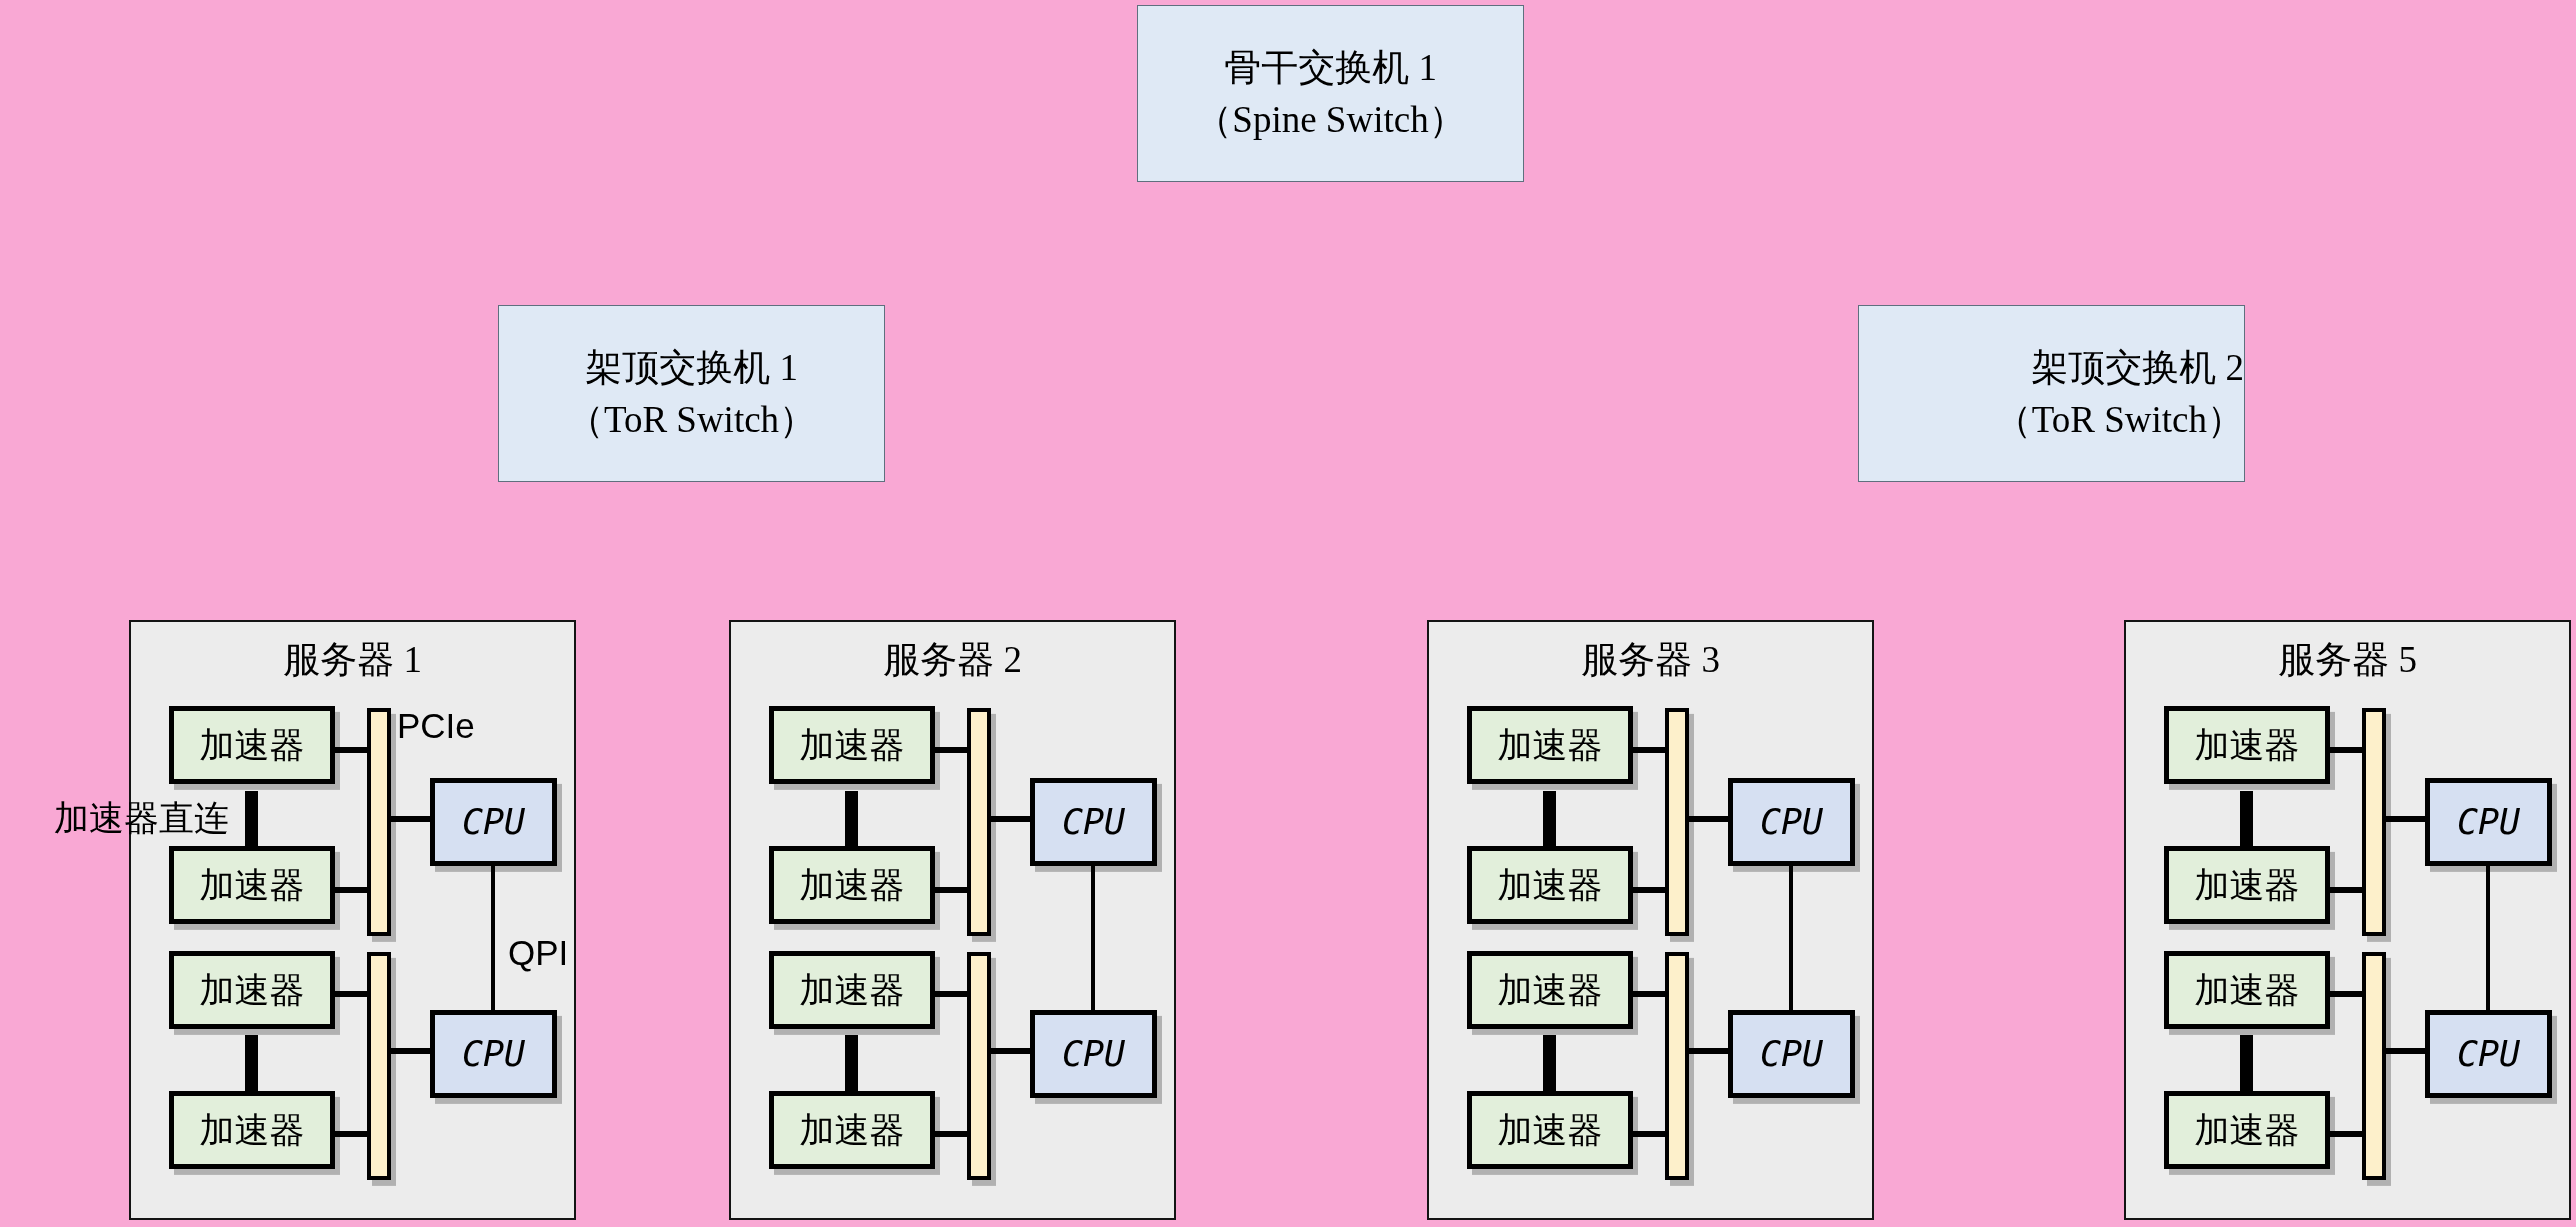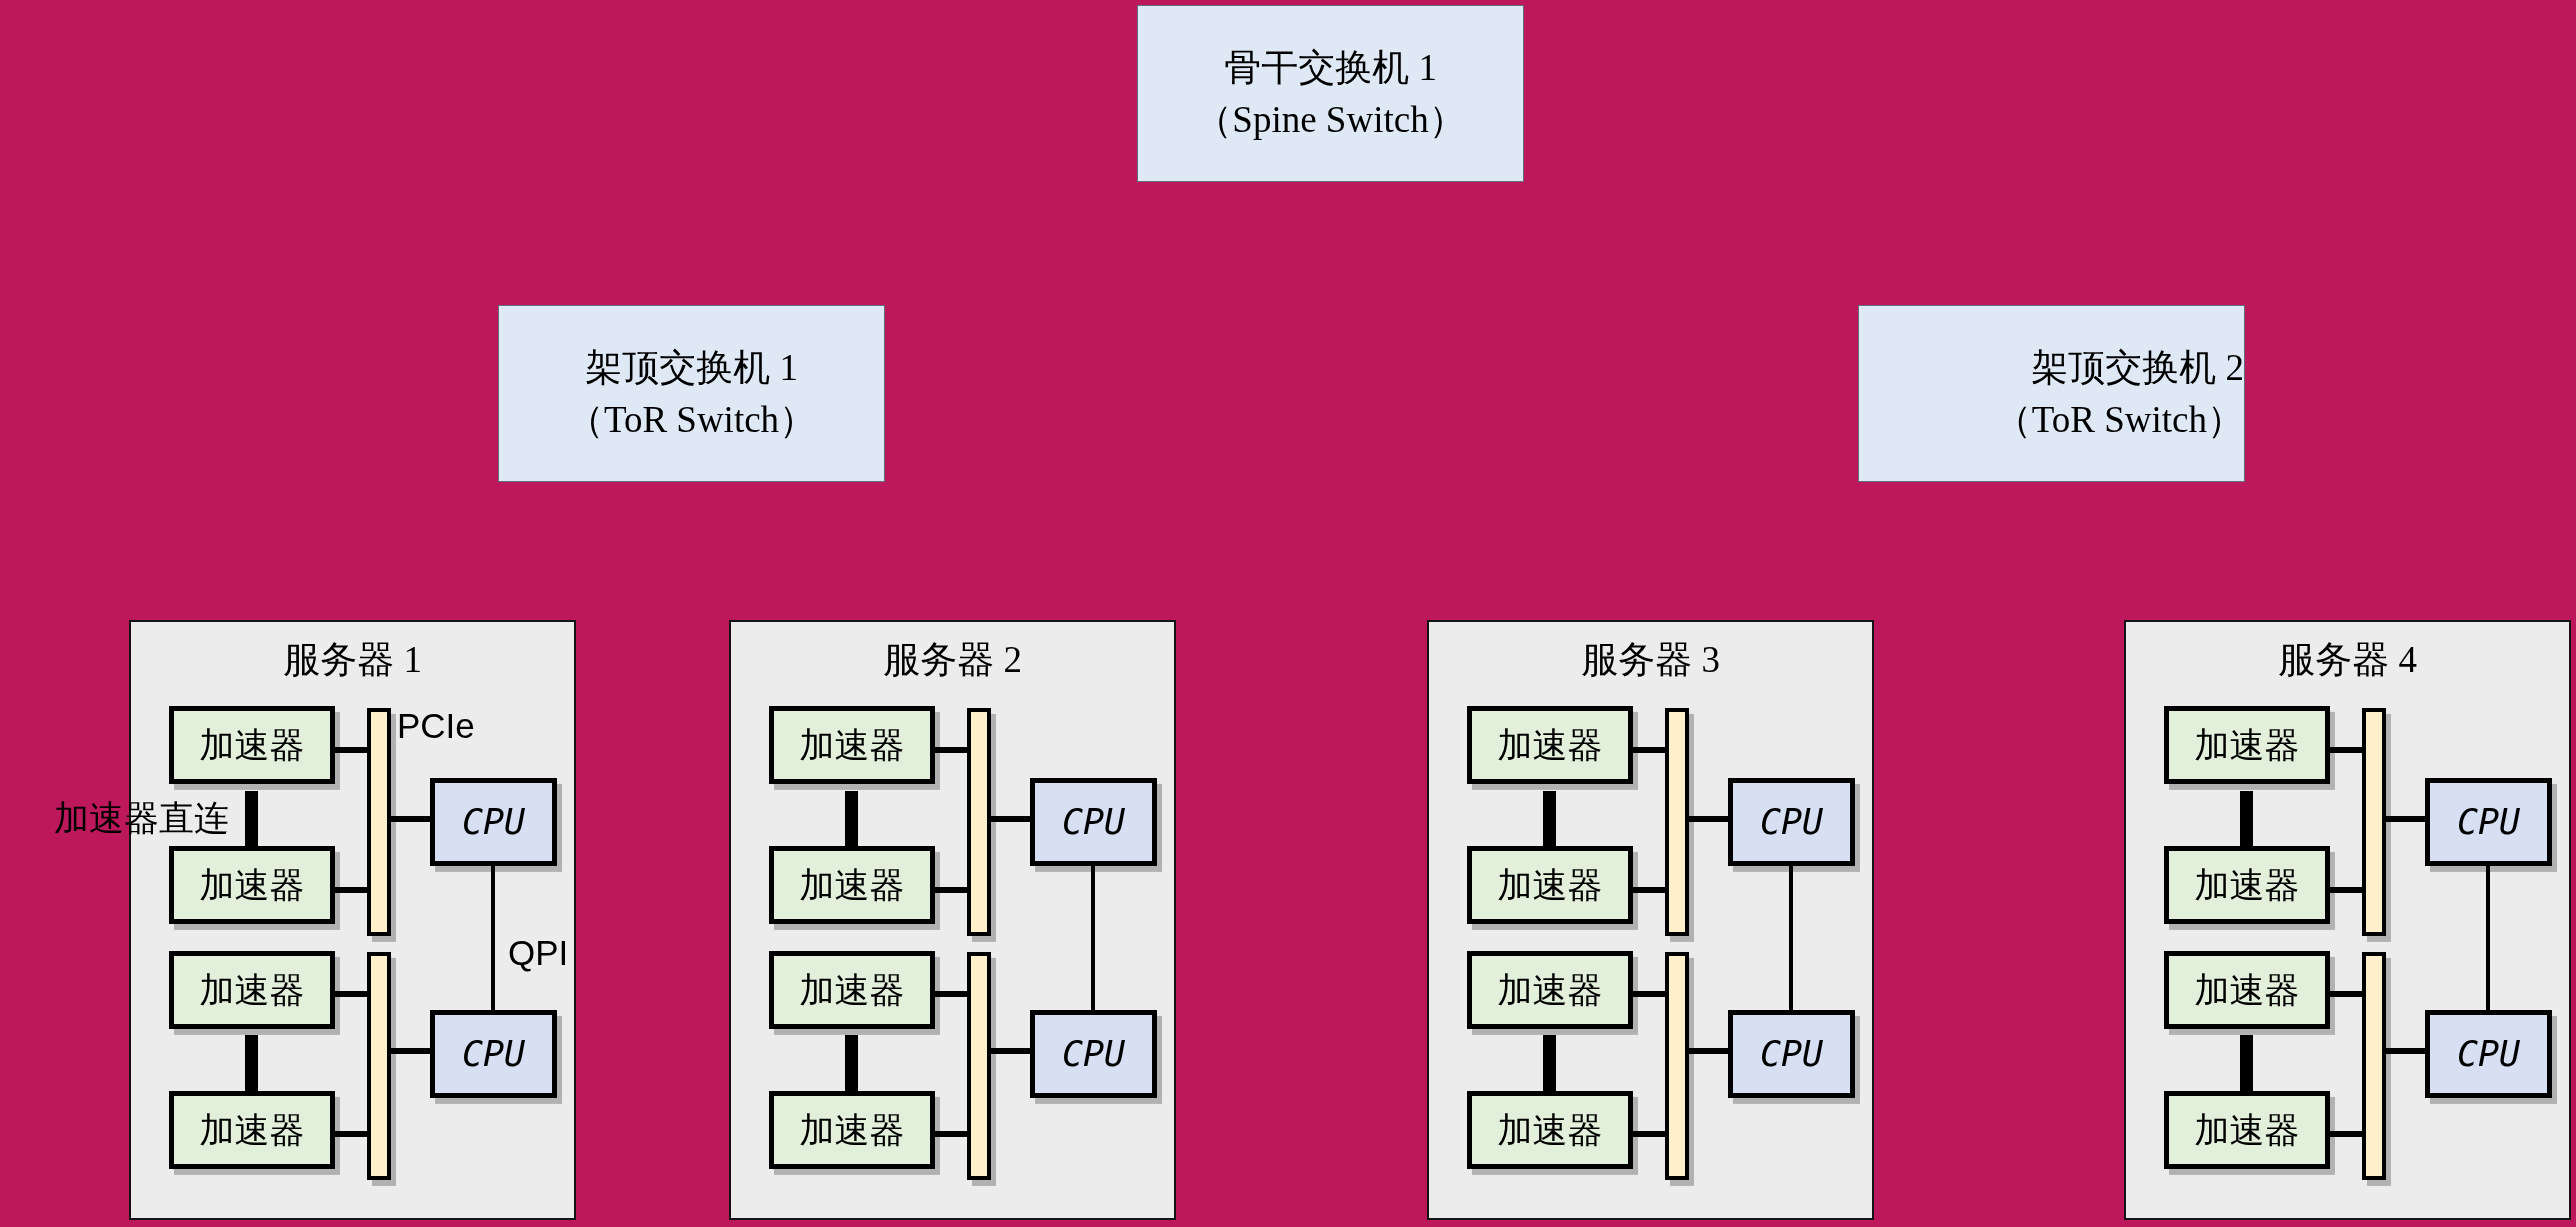--- a/index.html
+++ b/index.html
@@ -1,17 +1,17 @@
 <!DOCTYPE html>
 <html style="font-size:13.5px"><head>
 <meta charset="utf-8">
 <style>
   html,body{margin:0;padding:0;background:#000;}
   #stage{
-    position:relative;width:2576px;height:1228px;background:#be185d;overflow:hidden;
+    position:relative;width:2576px;height:1228px;background:#f9a8d4;overflow:hidden;
     font-family:"Liberation Serif","DejaVu Serif",serif;color:#000;
   }
   
   .switch-box{
     position:absolute;width:387px;height:177px;background:#dfe9f5;
     border:1.7px solid #5f6f7e;box-sizing:border-box;
     display:flex;flex-direction:column;align-items:center;justify-content:center;
     font-size:37px;line-height:52px;text-align:center;white-space:nowrap;
   }
   
@@ -178,21 +178,21 @@
     <div class="cpu cpu1">
         <span>CPU</span>
       </div>
     <div class="cpu cpu2">
         <span>CPU</span>
       </div>
     <div class="qpi-line"></div>
   </div>
 
   <div class="server" style="left:2124px;">
-    <div class="s-title">服务器 4</div>
+    <div class="s-title">服务器 5</div>
     <div class="accel a1">
         <span>加速器</span>
       </div>
     <div class="accel a2">
         <span>加速器</span>
       </div>
     <div class="accel a3">
         <span>加速器</span>
       </div>
     <div class="accel a4">

